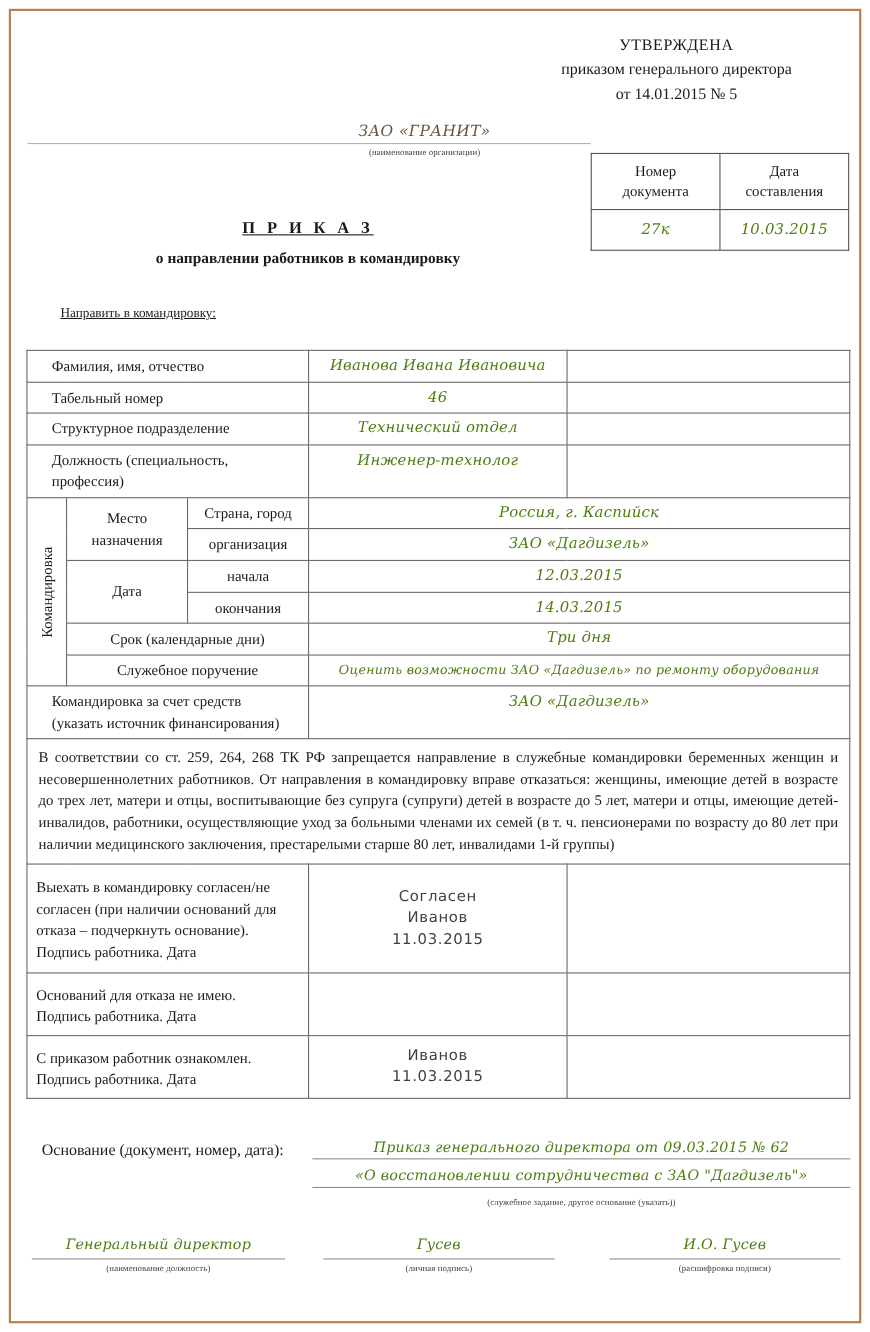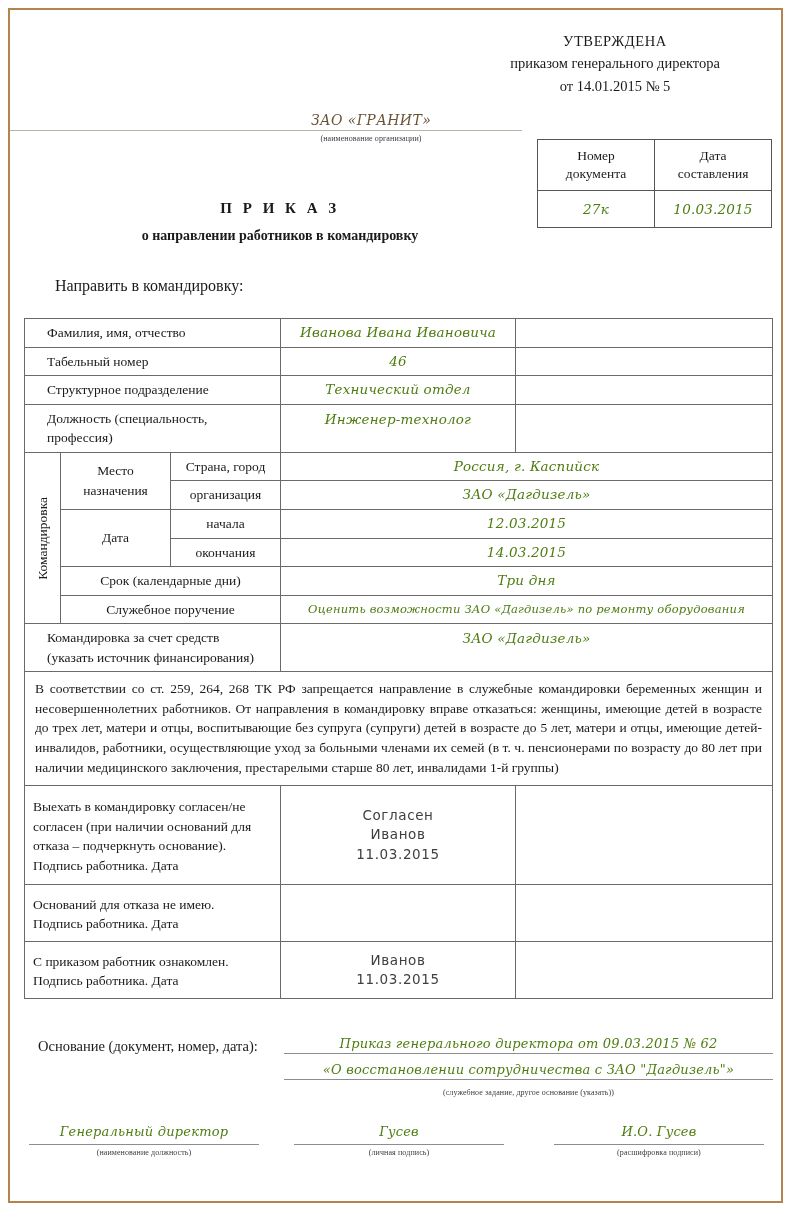--- a/index.html
+++ b/index.html
@@ -64,21 +64,21 @@
     width: 300px;
     text-align: center;
     font-size: 14.5px;
     line-height: 1.55;
   }
   .approval .a-line1 { letter-spacing: .6px; }
 
   
   .org-block {
     position: absolute;
-    left: 10px;
+    left: 25px;
     top: 112px;
     width: 512px;
   }
   .org-name {
     text-align: center;
     font-family: "DejaVu Serif", serif;
     font-style: italic;
     font-size: 14px;
     color: #6b5236;
     padding-left: 210px;
@@ -116,37 +116,39 @@
   
   .order-title {
     position: absolute;
     left: 0;
     top: 200px;
     width: 560px;
     text-align: center;
     font-weight: bold;
     font-size: 15px;
     letter-spacing: 3.5px;
+    text-decoration: underline;
   }
   .order-subtitle {
     position: absolute;
     left: 0;
     top: 228px;
     width: 560px;
     text-align: center;
     font-weight: bold;
     font-size: 14px;
   }
 
   
   .send-line {
     position: absolute;
     left: 55px;
     top: 277px;
-    font-size: 16px;
+    font-size: 12px;
+    text-decoration: underline;
   }
 
   
   .main-table {
     position: absolute;
     left: 24px;
     top: 318px;
     width: 748px;
     border-collapse: collapse;
     table-layout: fixed;

